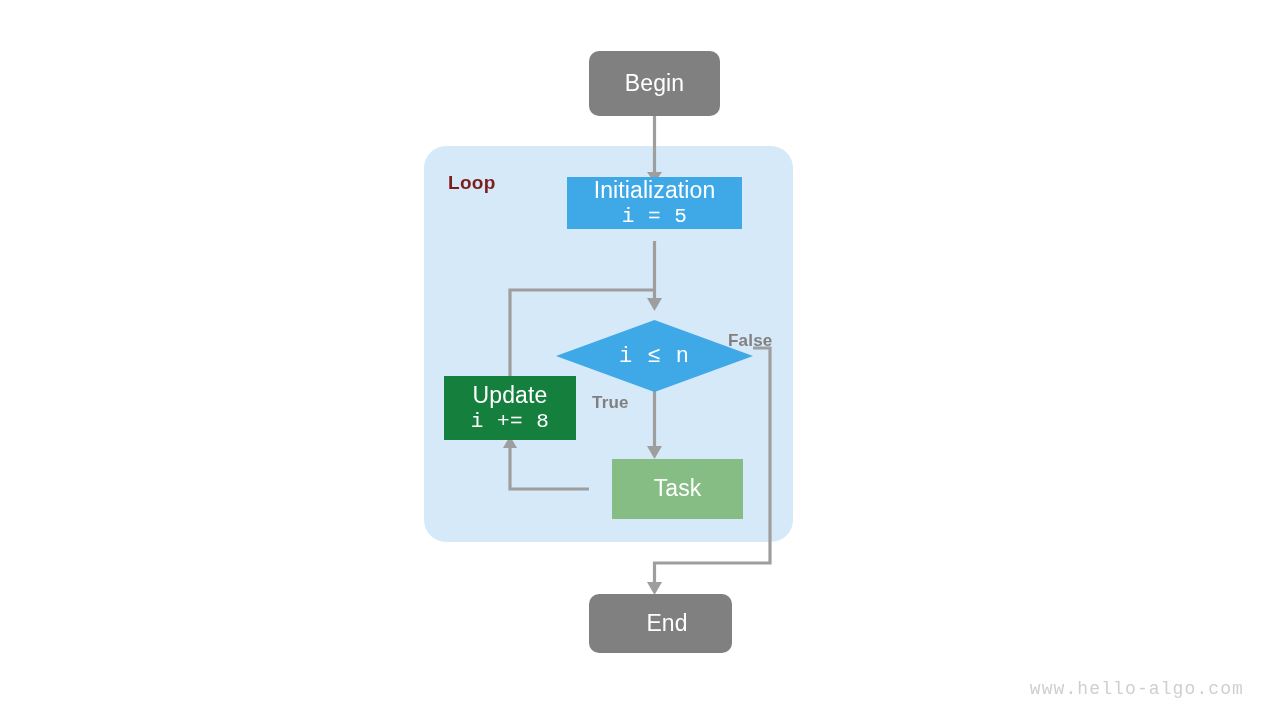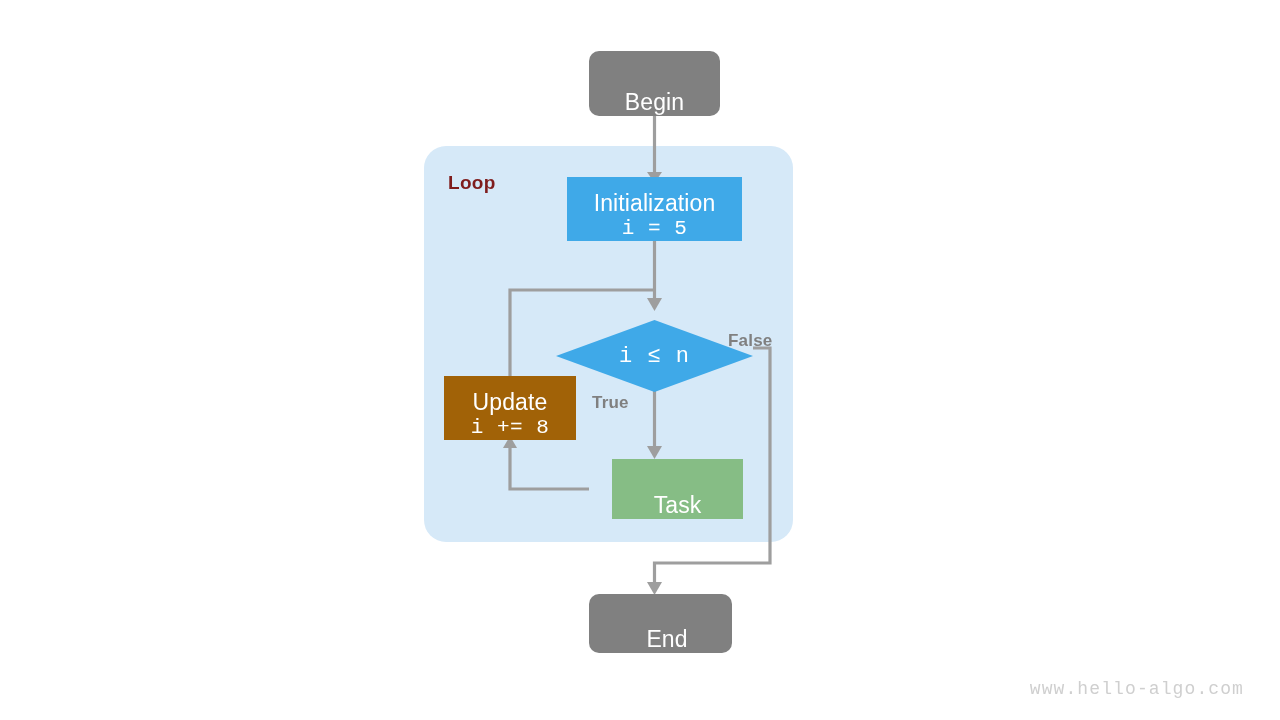--- a/index.html
+++ b/index.html
@@ -20,21 +20,21 @@
     top: 0;
     width: 1280px;
     height: 720px;
   }
   
   .node {
     position: absolute;
     display: flex;
     flex-direction: column;
     align-items: center;
-    justify-content: flex-end;
+    justify-content: center;
     color: #ffffff;
     text-align: center;
     line-height: 1.12;
     box-sizing: border-box;
   }
   .node .title {
     font-family: "Liberation Sans", sans-serif;
     font-size: 23px;
     font-weight: 400;
     letter-spacing: 0.1px;
@@ -145,33 +145,33 @@
 
       <path d="M 753 348 L 770 348 L 770 563 L 654.5 563 L 654.5 588"></path>
       <polygon points="647,582 662,582 654.5,595" fill="#9e9e9e" stroke="none"></polygon>
     </g>
   </svg>
 
   <div class="node terminal" style="left:589px; top:51px; width:131px; height:65px; background:#808080;">
     <span class="title">Begin</span>
   </div>
 
-  <div class="node" style="left:567px; top:177px; width:175px; height:64px; background:#3fa9e8;">
+  <div class="node" style="left:567px; top:177px; width:175px; height:52px; background:#3fa9e8;">
     <span class="title">Initialization</span>
     <span class="code">i = 5</span>
   </div>
 
   <div id="decision-wrap" style="left:556px; top:320px; width:197px; height:72px;">
     <svg id="decision-shape" width="197" height="72" viewBox="0 0 197 72" xmlns="http://www.w3.org/2000/svg">
       <polygon points="98.5,0 197,36 98.5,72 0,36" fill="#3fa9e8"></polygon>
     </svg>
     <div id="decision-text">i ≤ n</div>
   </div>
 
-  <div class="node" style="left:444px; top:376px; width:132px; height:64px; background:#a16207;">
+  <div class="node" style="left:444px; top:376px; width:132px; height:64px; background:#15803d;">
     <span class="title">Update</span>
     <span class="code">i += 8</span>
   </div>
 
   <div class="node" style="left:589px; top:459px; width:131px; height:60px; background:#86bd85;margin-left:23px;">
     <span class="title">Task</span>
   </div>
 
   <div class="node terminal" style="left:589px; top:594px; width:143px; height:59px; background:#808080;padding-left:13px;">
     <span class="title">End</span>

